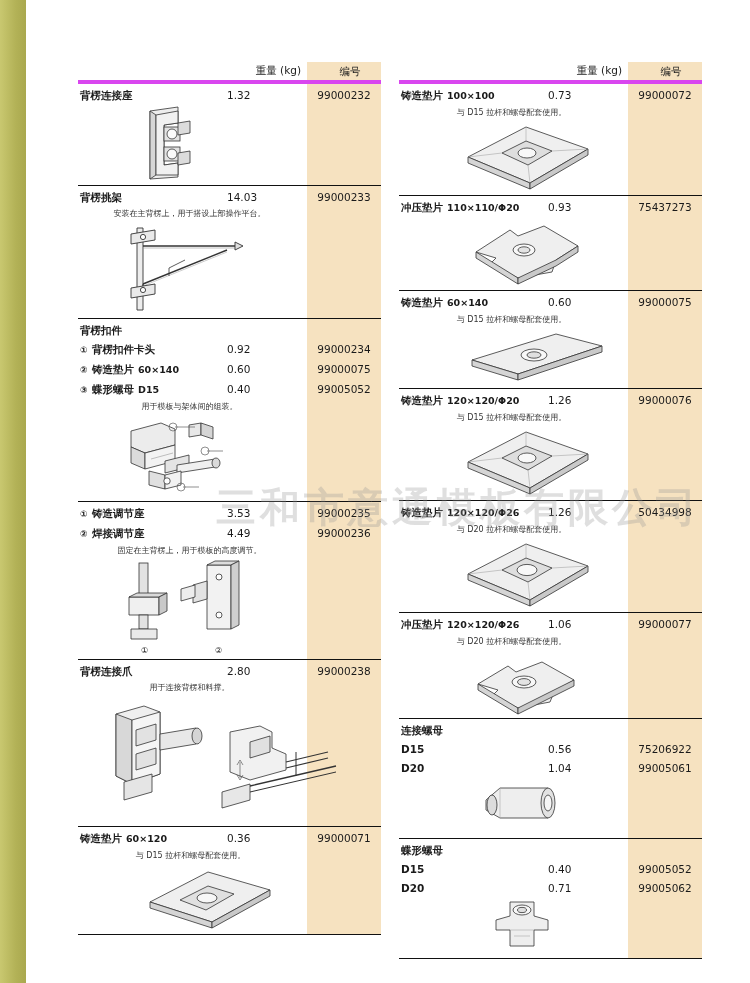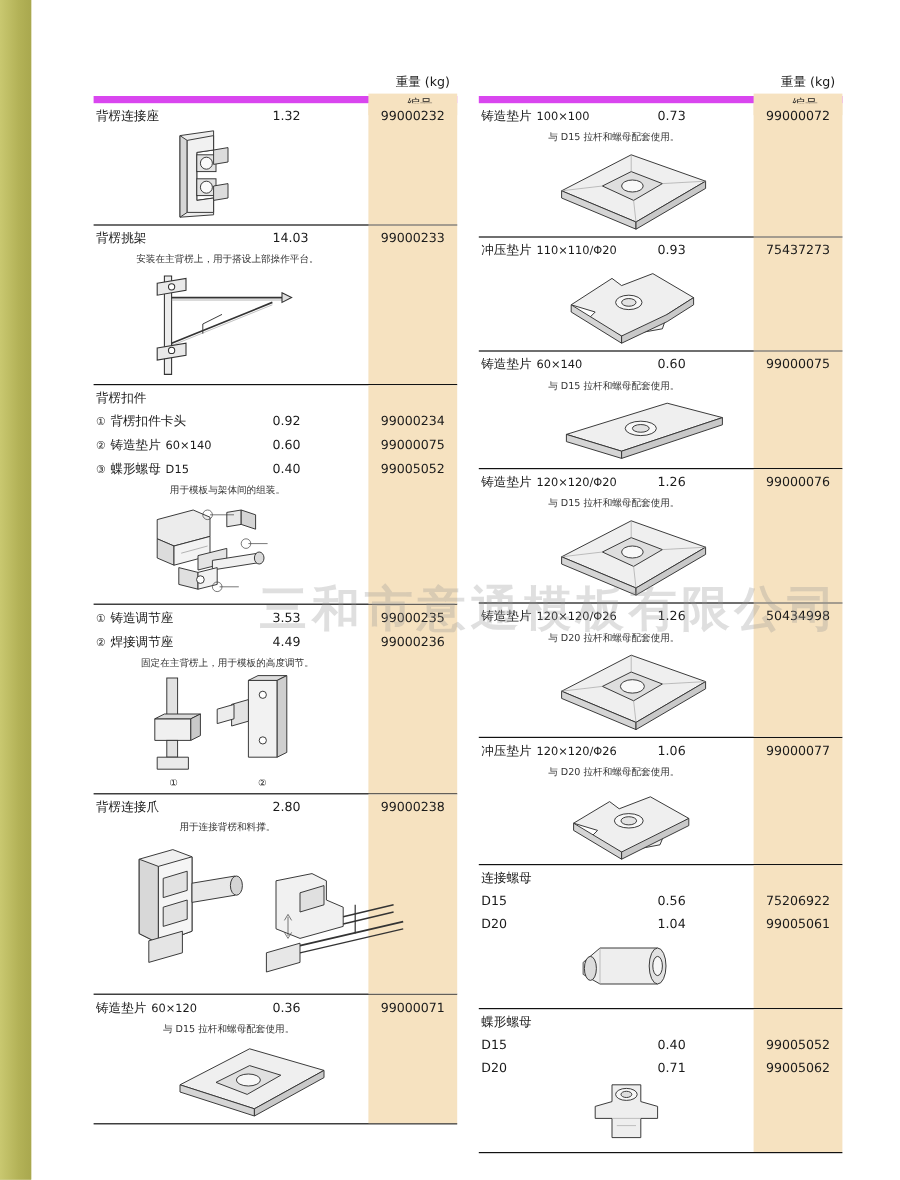--- a/index.html
+++ b/index.html
@@ -73,23 +73,22 @@
   }
   .col {
     width: 303px;
     position: relative;
   }
   
   .thead {
     display: flex;
     align-items: flex-end;
     height: 18px;
-    border-bottom: 6px solid #d946ef;
+    border-bottom: 4px solid #d946ef;
     font-size: 10.5px;
-    flex-direction: column;
   }
   .th-spacer { flex: 1 1 auto; }
   .th-weight {
     width: 74px;
     text-align: right;
     padding-right: 6px;
     padding-bottom: 2px;
   }
   .th-code {
     width: 74px;
@@ -124,20 +123,21 @@
     align-items: baseline;
     font-size: 10.5px;
     line-height: 16px;
     padding-top: 3px;
   }
   .row .name {
     flex: 1 1 auto;
     padding-left: 2px;
     white-space: nowrap;
     font-size: 10.5px;
+    font-weight: bold;
   }
   .row .name .num {
     display: inline-block;
     width: 12px;
     font-size: 9px;
     color: #222;
   }
   .row .name .dim {
     font-size: 9.5px;
     padding-left: 4px;

